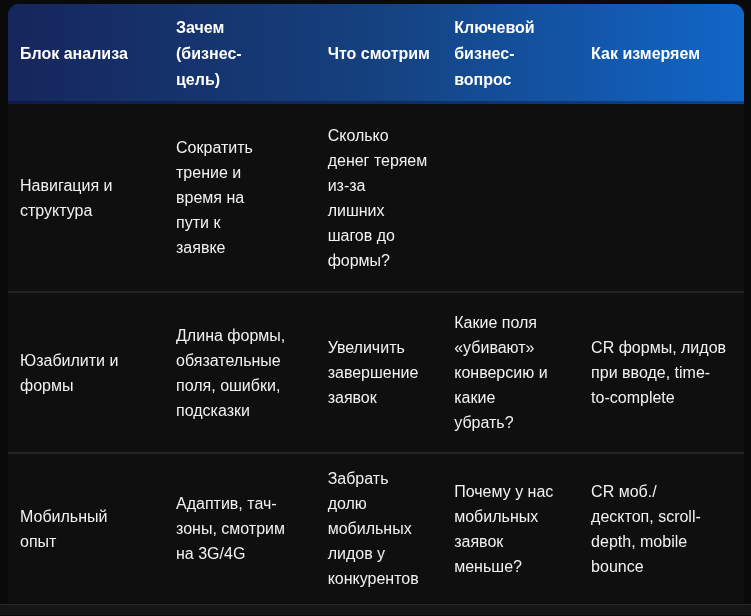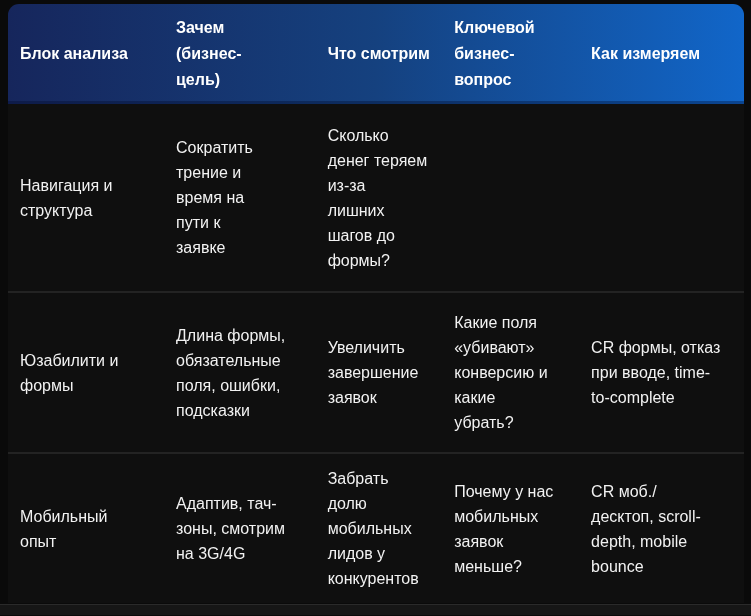--- a/index.html
+++ b/index.html
@@ -101,21 +101,21 @@
 поля, ошибки,
 подсказки</div>
       <div class="td">Увеличить
 завершение
 заявок</div>
       <div class="td">Какие поля
 «убивают»
 конверсию и
 какие
 убрать?</div>
-      <div class="td">CR формы, отказ
+      <div class="td">CR формы, лидов
 при вводе, time-
 to-complete</div>
     </div>
 
     <div class="grid row row-3">
       <div class="td">Мобильный
 опыт</div>
       <div class="td">Адаптив, тач-
 зоны, смотрим
 на 3G/4G</div>

